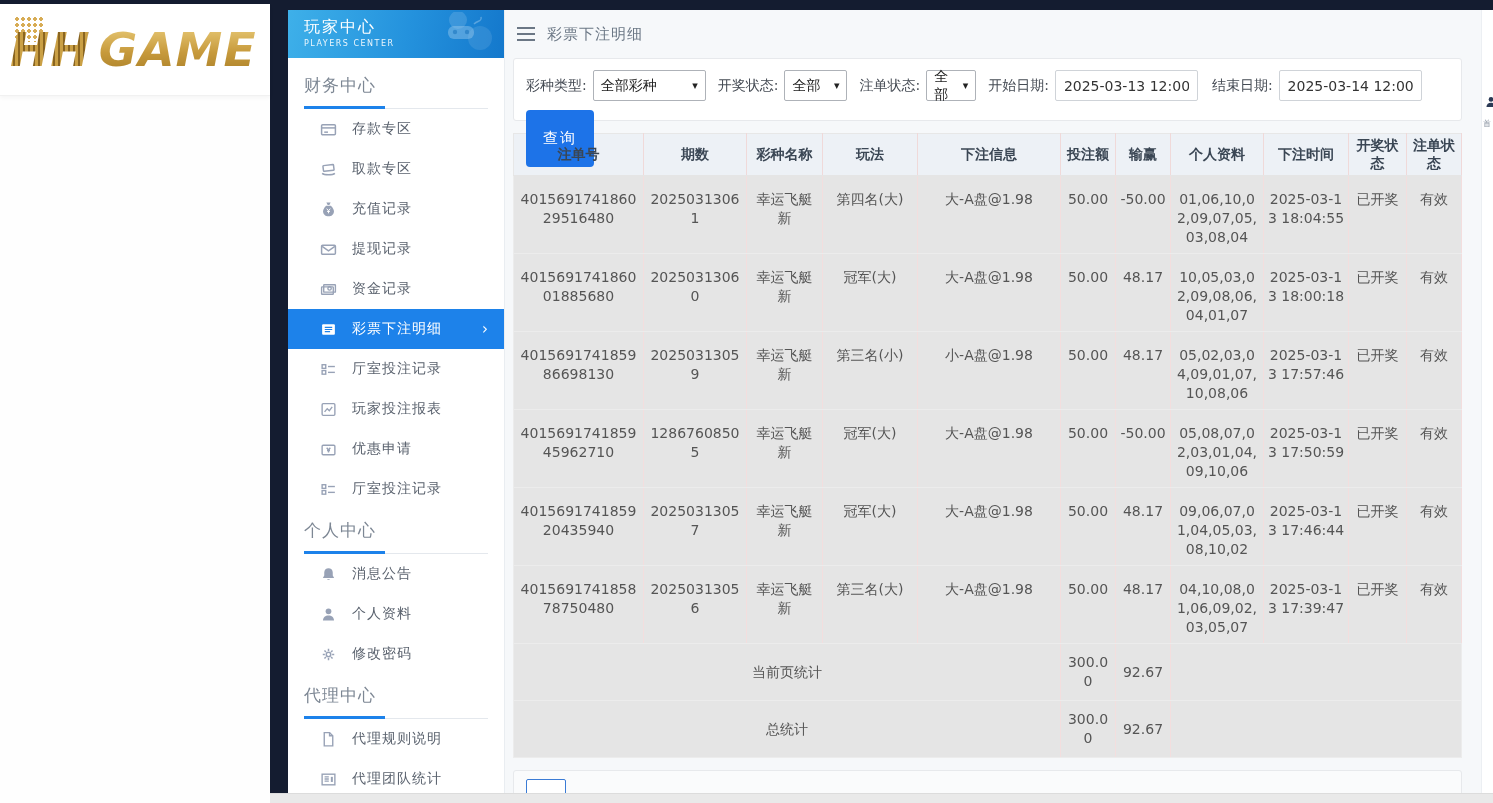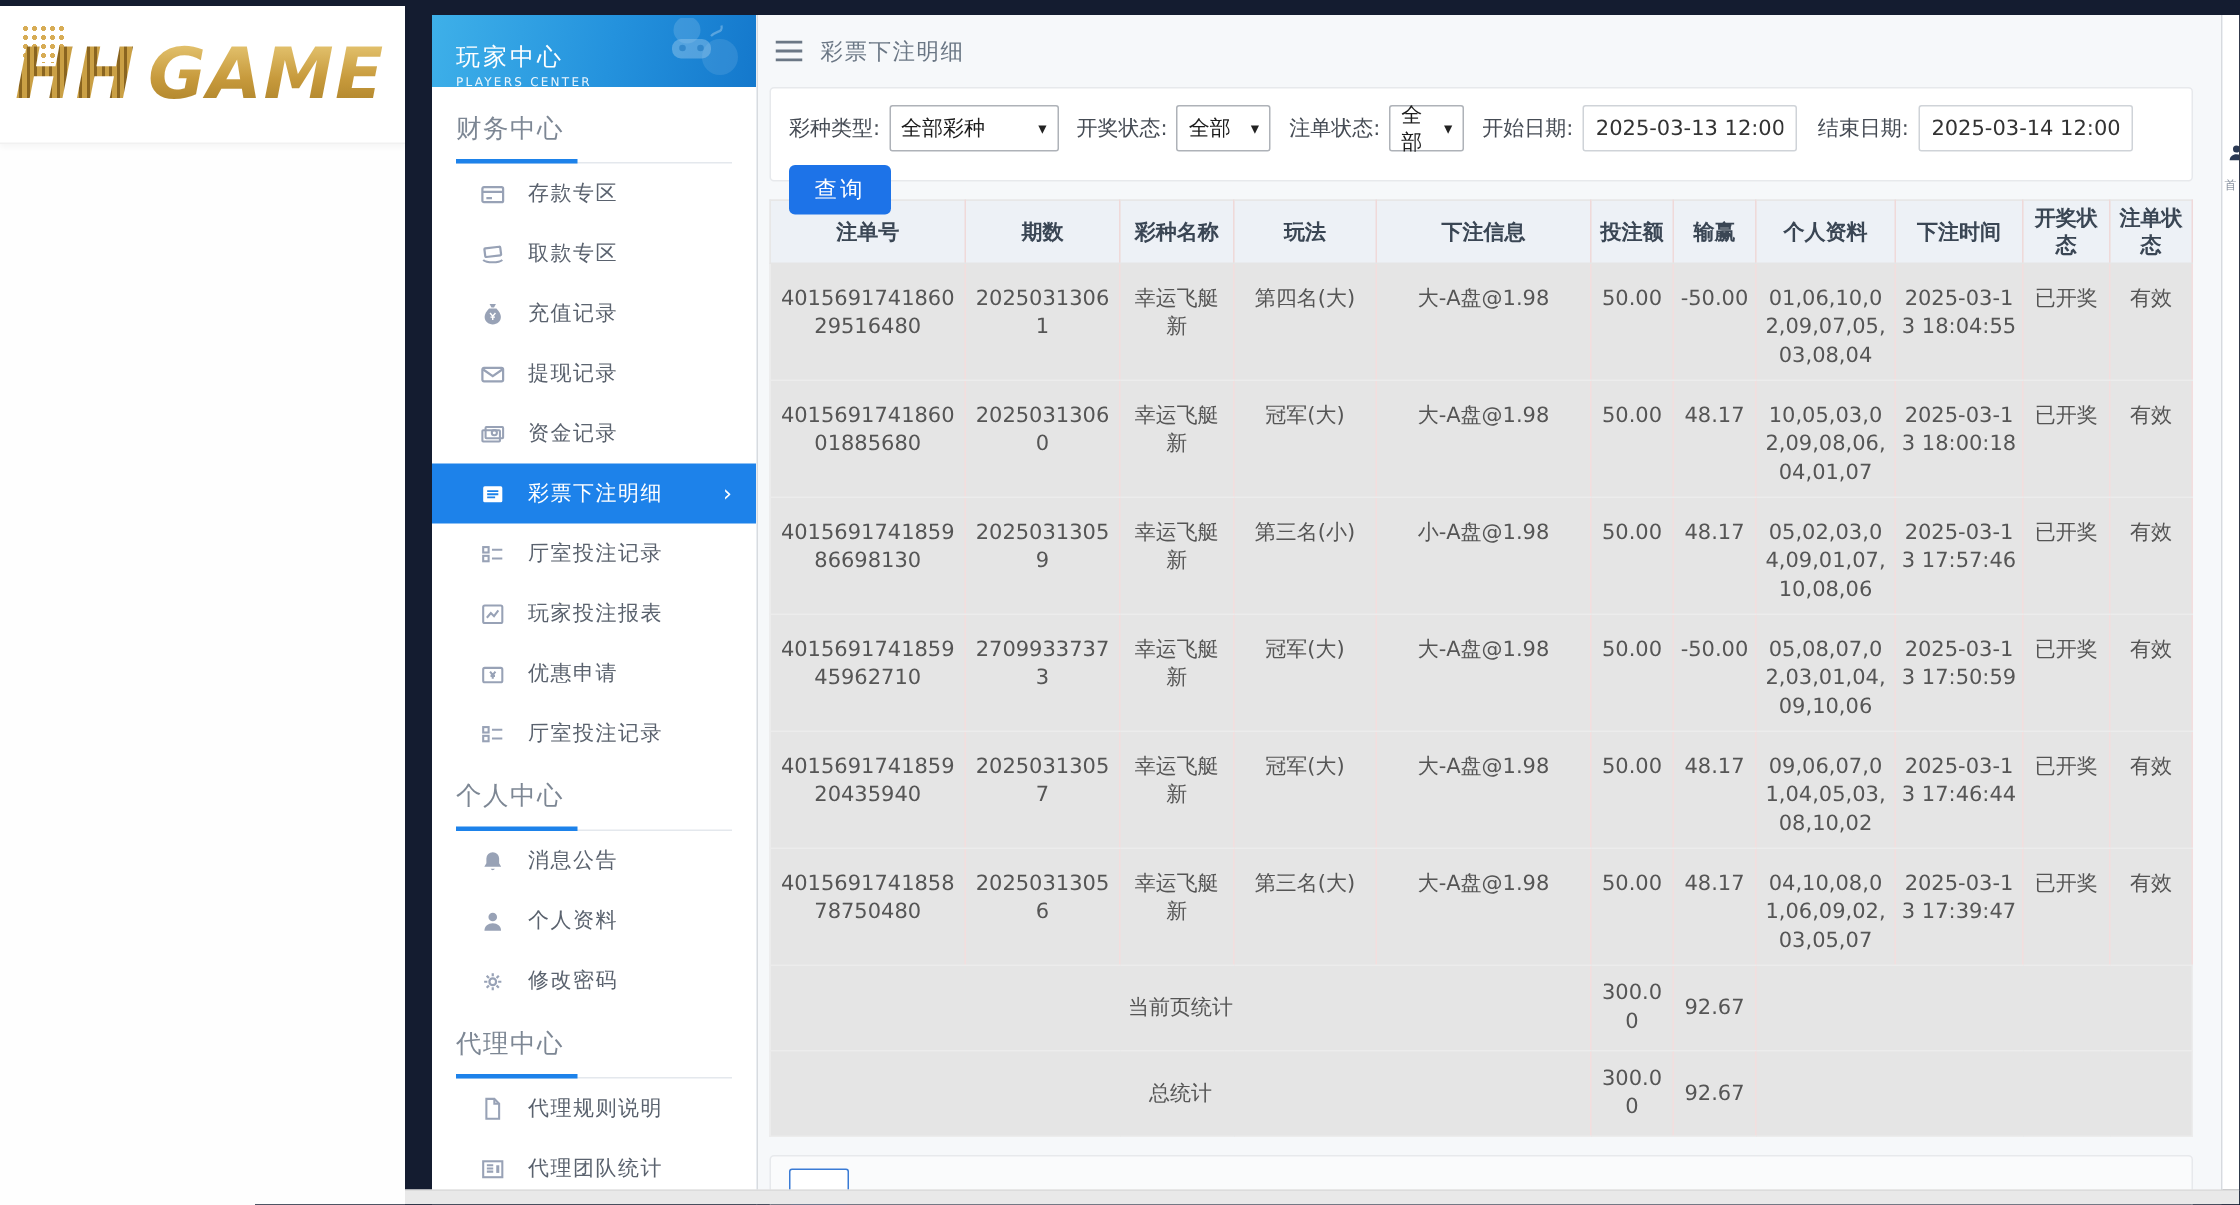--- a/index.html
+++ b/index.html
@@ -15,21 +15,21 @@
   .logo-text { position:absolute; left:10px; top:18px; white-space:nowrap;
     font-style:italic; font-weight:bold; font-size:47px; letter-spacing:1px; line-height:56px; }
   .logo-hh { background:repeating-linear-gradient(90deg,#caa045 0 3px,#8a6520 3px 5px);
     -webkit-background-clip:text; background-clip:text; color:transparent; }
   .logo-game { background:linear-gradient(180deg,#eccf7e 0%,#c79a3c 55%,#a77d26 100%);
     -webkit-background-clip:text; background-clip:text; color:transparent; margin-left:8px; }
   .left-body { height:711px; background:#fefefe; }
 
   
   .sidebar { position:absolute; left:288px; top:10px; width:217px; height:793px; background:#fff; border-right:1px solid #e9edf1; overflow:hidden; }
-  .sb-header { position:relative; height:48px; background:linear-gradient(100deg,#3eb0e9 0%,#2492dd 55%,#1478cc 100%); color:#fff; padding:18px 0 0 16px; overflow:hidden; }
+  .sb-header { position:relative; height:48px; background:linear-gradient(100deg,#3eb0e9 0%,#2492dd 55%,#1478cc 100%); color:#fff; padding:7px 0 0 16px; overflow:hidden; }
   .sb-title { font-size:16px; letter-spacing:2px; }
   .sb-sub { font-size:8px; letter-spacing:1.5px; opacity:.9; margin-top:1px; }
   .sb-deco { position:absolute; right:6px; top:2px; opacity:.55; }
   .sb-scroll { padding-top:6px; }
   .sb-section { padding:10px 16px 0 16px; }
   .sb-section-title { font-size:17px; color:#7d8794; letter-spacing:1px; }
   .sb-section-line { margin-top:9px; height:3px; position:relative; border-bottom:1px solid #e4e8ed; }
   .sb-section-line::before { content:""; position:absolute; left:0; top:0; width:44%; height:3px; background:#1d82ea; }
   .sb-item { position:relative; display:flex; align-items:center; height:40px; padding-left:32px; color:#5a626e; font-size:14px; cursor:pointer; }
   .sb-item .sb-icon { width:17px; height:17px; color:#98a2b6; flex:none; display:flex; align-items:center; justify-content:center; }
@@ -45,21 +45,21 @@
   .hamburger { width:18px; height:14px; margin:0 12px 0 4px; cursor:pointer; }
   .page-title { font-size:15px; letter-spacing:1px; }
 
   .filter-panel { background:#fff; border:1px solid #e7e9ec; border-radius:3px; height:63px; padding:11px 12px; }
   .filter-row { display:flex; align-items:center; flex-wrap:nowrap; }
   .f-label { font-size:14px; color:#454b54; margin:0 6px 0 0; white-space:nowrap; }
   .select { display:flex; align-items:center; justify-content:space-between; border:1px solid #aeb2b8; border-radius:2px; background:#fff; height:31px; padding:0 7px; font-size:14px; color:#1c1c1c; cursor:pointer; }
   .select .caret { font-size:11px; color:#222; margin-left:8px; }
   .sel-type { width:113px; } .sel-draw { width:63px; } .sel-order { width:50px; }
   .date-input { width:143px; height:31px; border:1px solid #cfd3d8; border-radius:2px; font-size:14px; color:#333; padding:0 8px; font-family:inherit; }
-  .search-btn { margin-top:9px; background:#1d73e8; color:#fff; border:none; border-radius:4px; font-size:15px; padding:7px 17px; letter-spacing:2px; cursor:pointer; font-family:inherit; }
+  .search-btn { margin-top:9px; background:#1d73e8; color:#fff; border:none; border-radius:4px; font-size:15px; padding:19px 17px; letter-spacing:2px; cursor:pointer; font-family:inherit; }
 
   
   .table-panel { margin-top:12px; }
   table.bets { border-collapse:collapse; width:948px; background:#e5e5e5; table-layout:fixed; font-size:14px; }
   table.bets th { background:#edf1f6; color:#3a4654; font-weight:bold; height:42px; border-right:1px solid #f0d9d9; border-bottom:1px solid #e5e5e5; border-top:1px solid #e7e7e7; padding:0 1px; }
   table.bets th:first-child { border-left:1px solid #e7e7e7; }
   table.bets td { color:#555; text-align:center; vertical-align:top; padding:14px 3px 6px 3px; border-right:1px solid #f3dede; border-bottom:1px solid #ececec; word-break:break-all; line-height:19px; }
   table.bets td:first-child { border-left:1px solid #ececec; }
   table.bets tr.summary td { height:38px; padding:9px 3px; vertical-align:middle; }
   table.bets td.no-borders { border-right:1px solid #ececec; }
@@ -367,21 +367,21 @@
               <td>小-A盘@1.98</td>
               <td>50.00</td>
               <td>48.17</td>
               <td>05,02,03,04,09,01,07,10,08,06</td>
               <td>2025-03-13 17:57:46</td>
               <td>已开奖</td>
               <td>有效</td>
           </tr>
           <tr>
             <td>401569174185945962710</td>
-              <td>27099337373</td>
+              <td>12867608505</td>
               <td>幸运飞艇新</td>
               <td>冠军(大)</td>
               <td>大-A盘@1.98</td>
               <td>50.00</td>
               <td>-50.00</td>
               <td>05,08,07,02,03,01,04,09,10,06</td>
               <td>2025-03-13 17:50:59</td>
               <td>已开奖</td>
               <td>有效</td>
           </tr>

